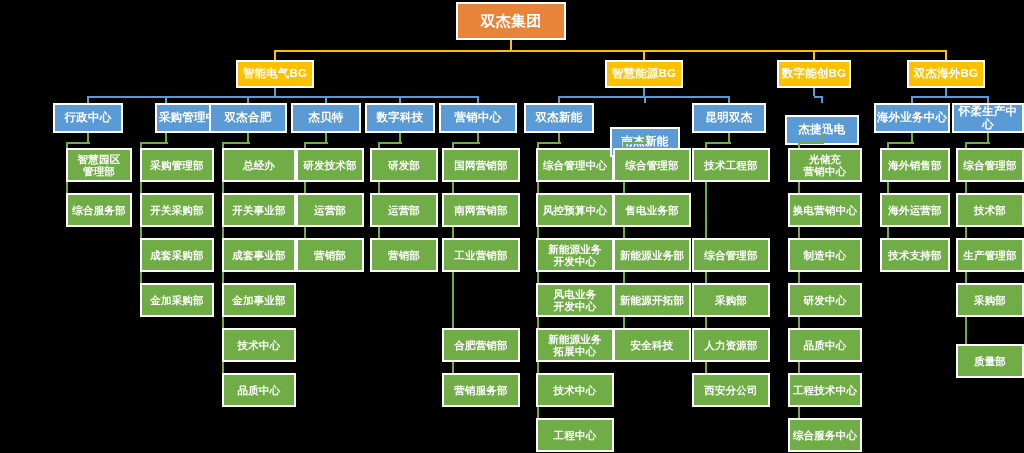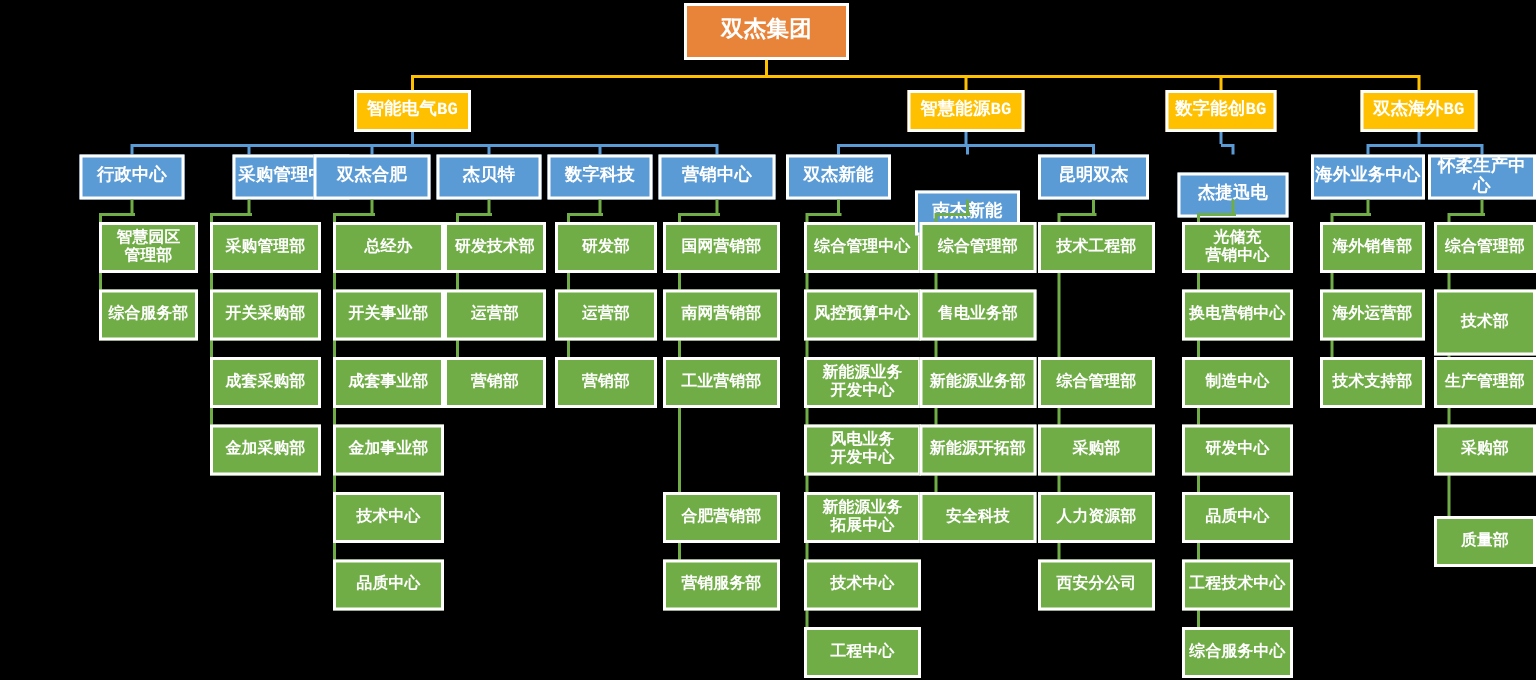--- a/index.html
+++ b/index.html
@@ -5,21 +5,21 @@
   html, body {
     margin: 0;
     padding: 0;
     background: #000000;
   }
   #chart-root {
     position: relative;
     width: 1024px;
     height: 453px;
     background: #000000;
-    font-family: Liberation Mono, monospace;
+    font-family: Liberation Sans, sans-serif;
     overflow: hidden;
   }
   .node {
     position: absolute;
     box-sizing: border-box;
     display: flex;
     align-items: center;
     justify-content: center;
     text-align: center;
     color: #ffffff;
@@ -238,20 +238,20 @@
     <div class="conn conn-green" style="left: 888px; top: 254px; width: 0px; height: 2px;"></div>
     <div class="node node-leaf" style="left: 880px; top: 238px; width: 70px; height: 34px;">技术支持部</div>
     <div class="conn conn-blue" style="left: 987px; top: 96px; width: 2px; height: 7px;"></div>
     <div class="node node-dept" style="left: 952px; top: 103px; width: 72px; height: 30px;">怀柔生产中心</div>
     <div class="conn conn-green" style="left: 987px; top: 133px; width: 2px; height: 9px;"></div>
     <div class="conn conn-green" style="left: 966px; top: 142px; width: 24px; height: 2px;"></div>
     <div class="conn conn-green" style="left: 965px; top: 142px; width: 2px; height: 203px;"></div>
     <div class="conn conn-green" style="left: 966px; top: 164px; width: 0px; height: 2px;"></div>
     <div class="node node-leaf" style="left: 956px; top: 148px; width: 68px; height: 34px;">综合管理部</div>
     <div class="conn conn-green" style="left: 966px; top: 209px; width: 0px; height: 2px;"></div>
-    <div class="node node-leaf" style="left: 956px; top: 193px; width: 68px; height: 44px;">技术部</div>
+    <div class="node node-leaf" style="left: 956px; top: 193px; width: 68px; height: 34px;">技术部</div>
     <div class="conn conn-green" style="left: 966px; top: 254px; width: 0px; height: 2px;"></div>
     <div class="node node-leaf" style="left: 956px; top: 238px; width: 68px; height: 34px;">生产管理部</div>
     <div class="conn conn-green" style="left: 966px; top: 299px; width: 0px; height: 2px;"></div>
     <div class="node node-leaf" style="left: 956px; top: 283px; width: 68px; height: 34px;">采购部</div>
     <div class="conn conn-green" style="left: 966px; top: 344px; width: 0px; height: 2px;"></div>
     <div class="node node-leaf" style="left: 956px; top: 344px; width: 68px; height: 34px;">质量部</div>
   </div>
 
 </body></html>

